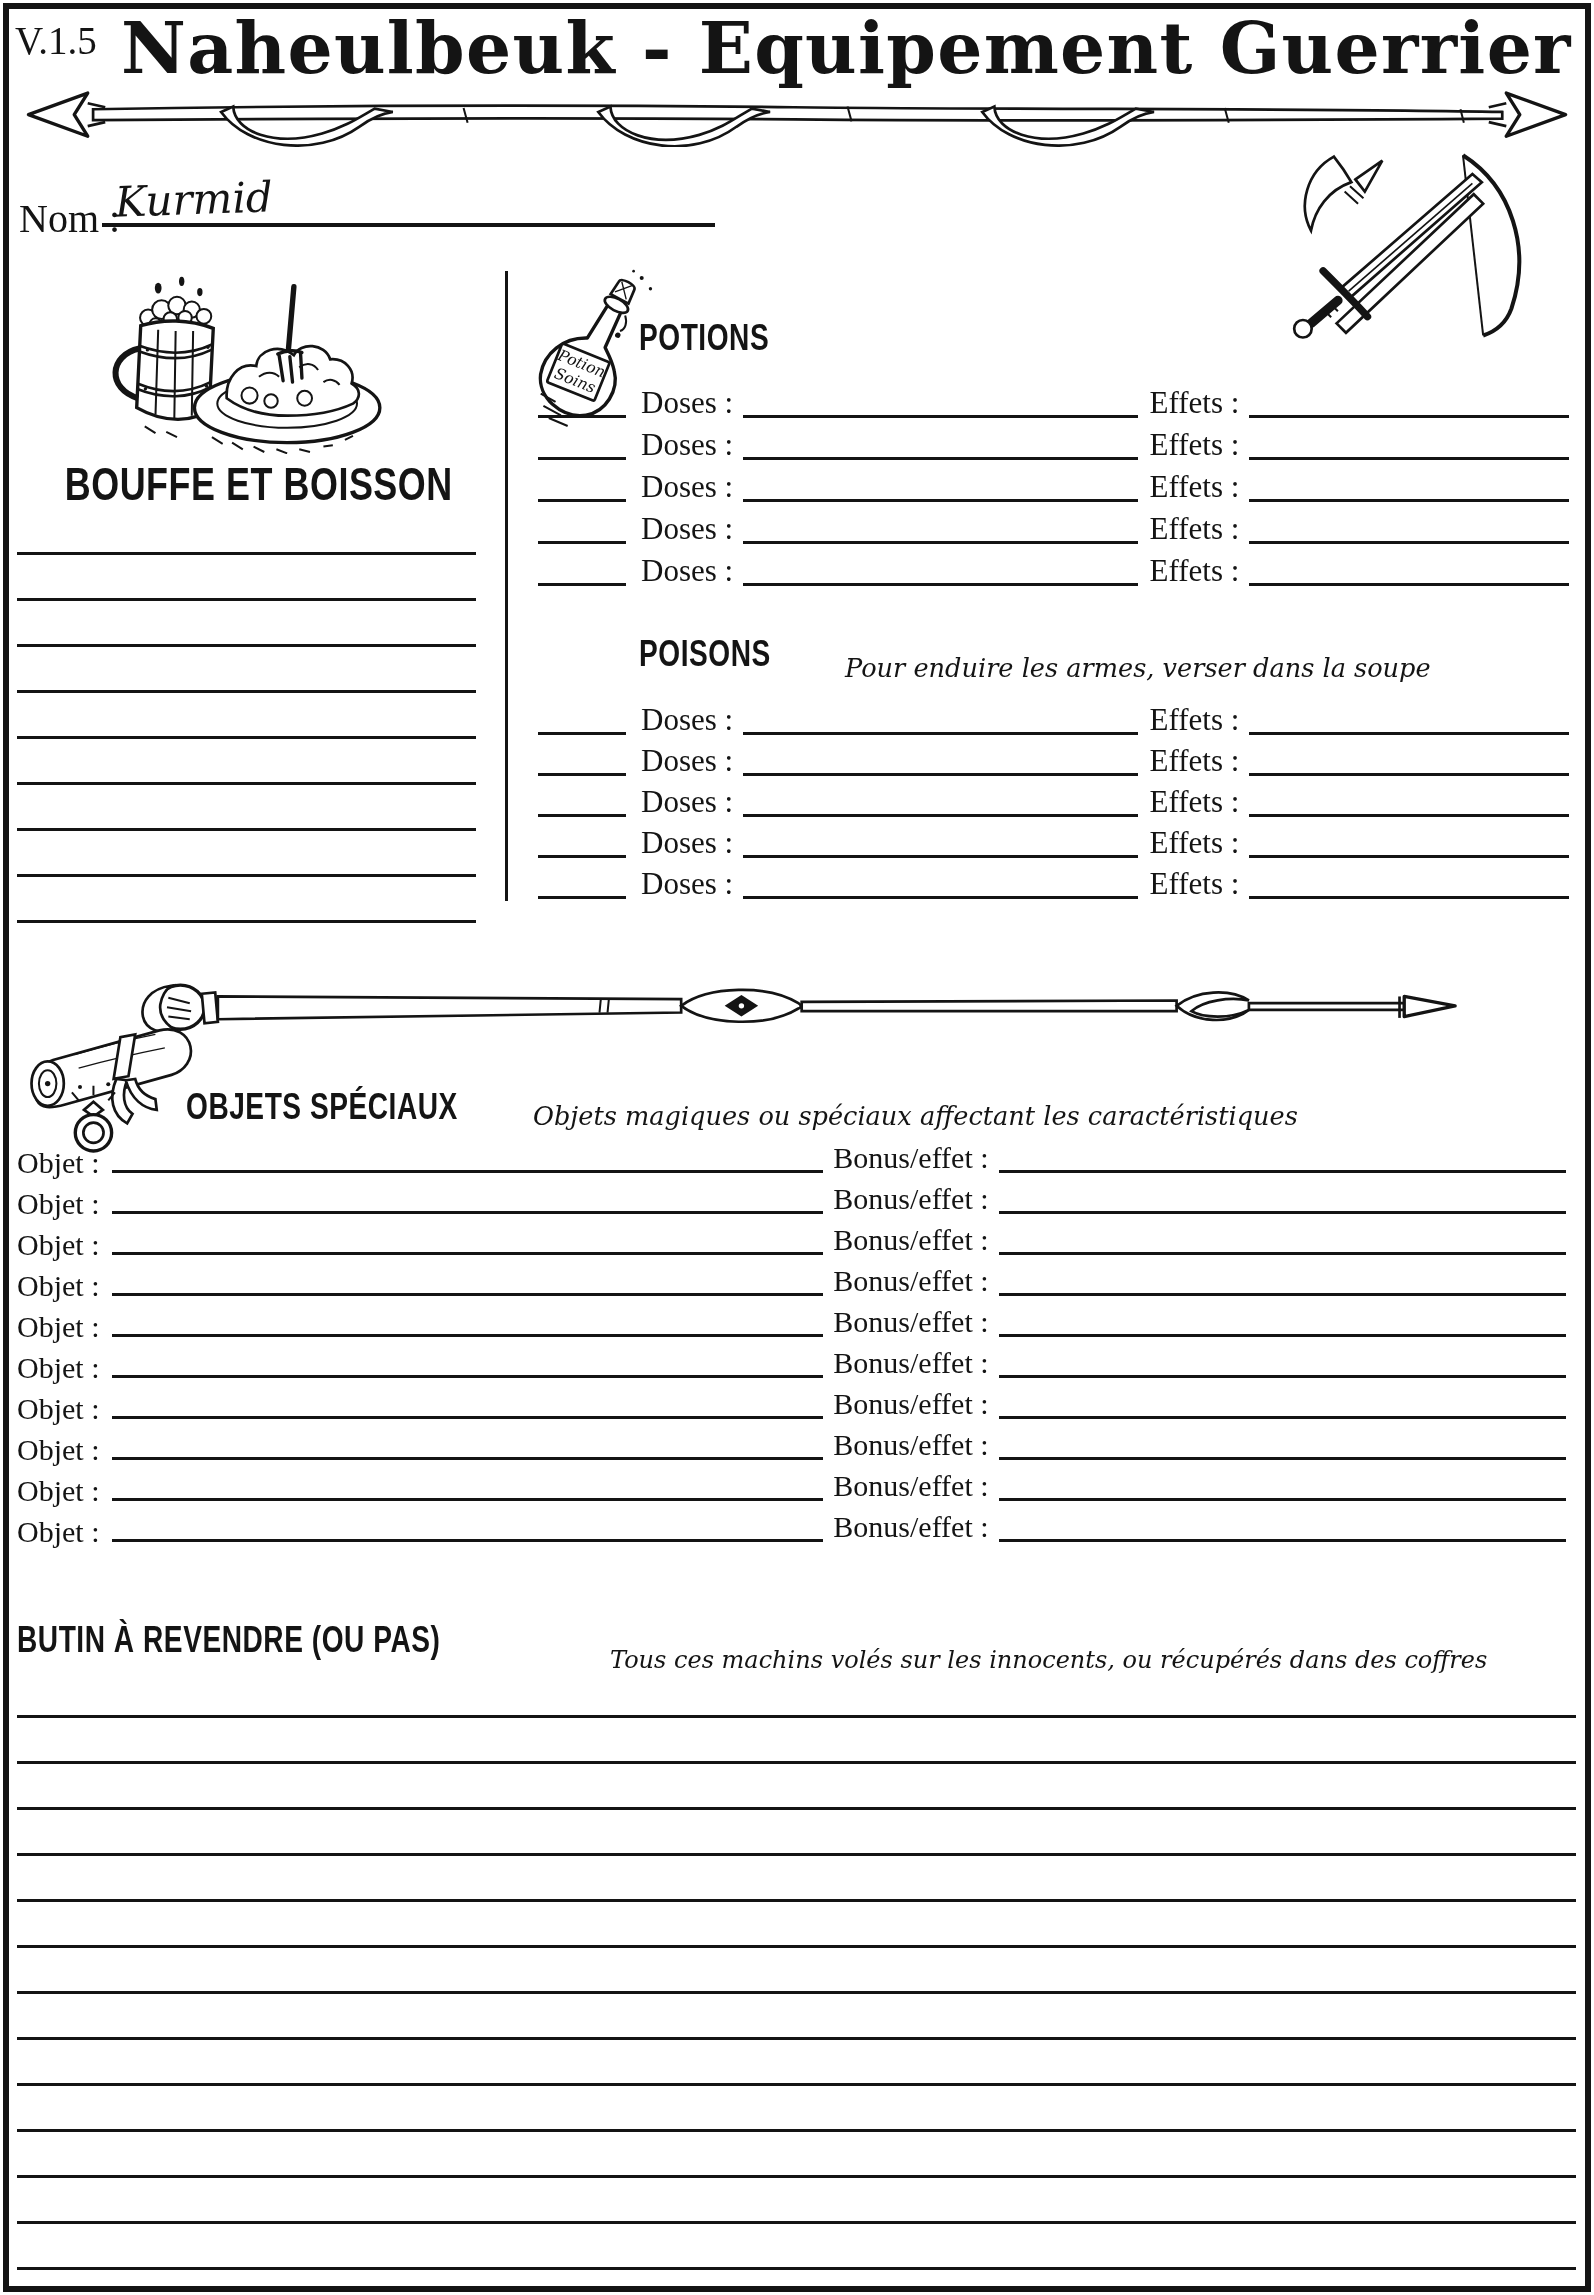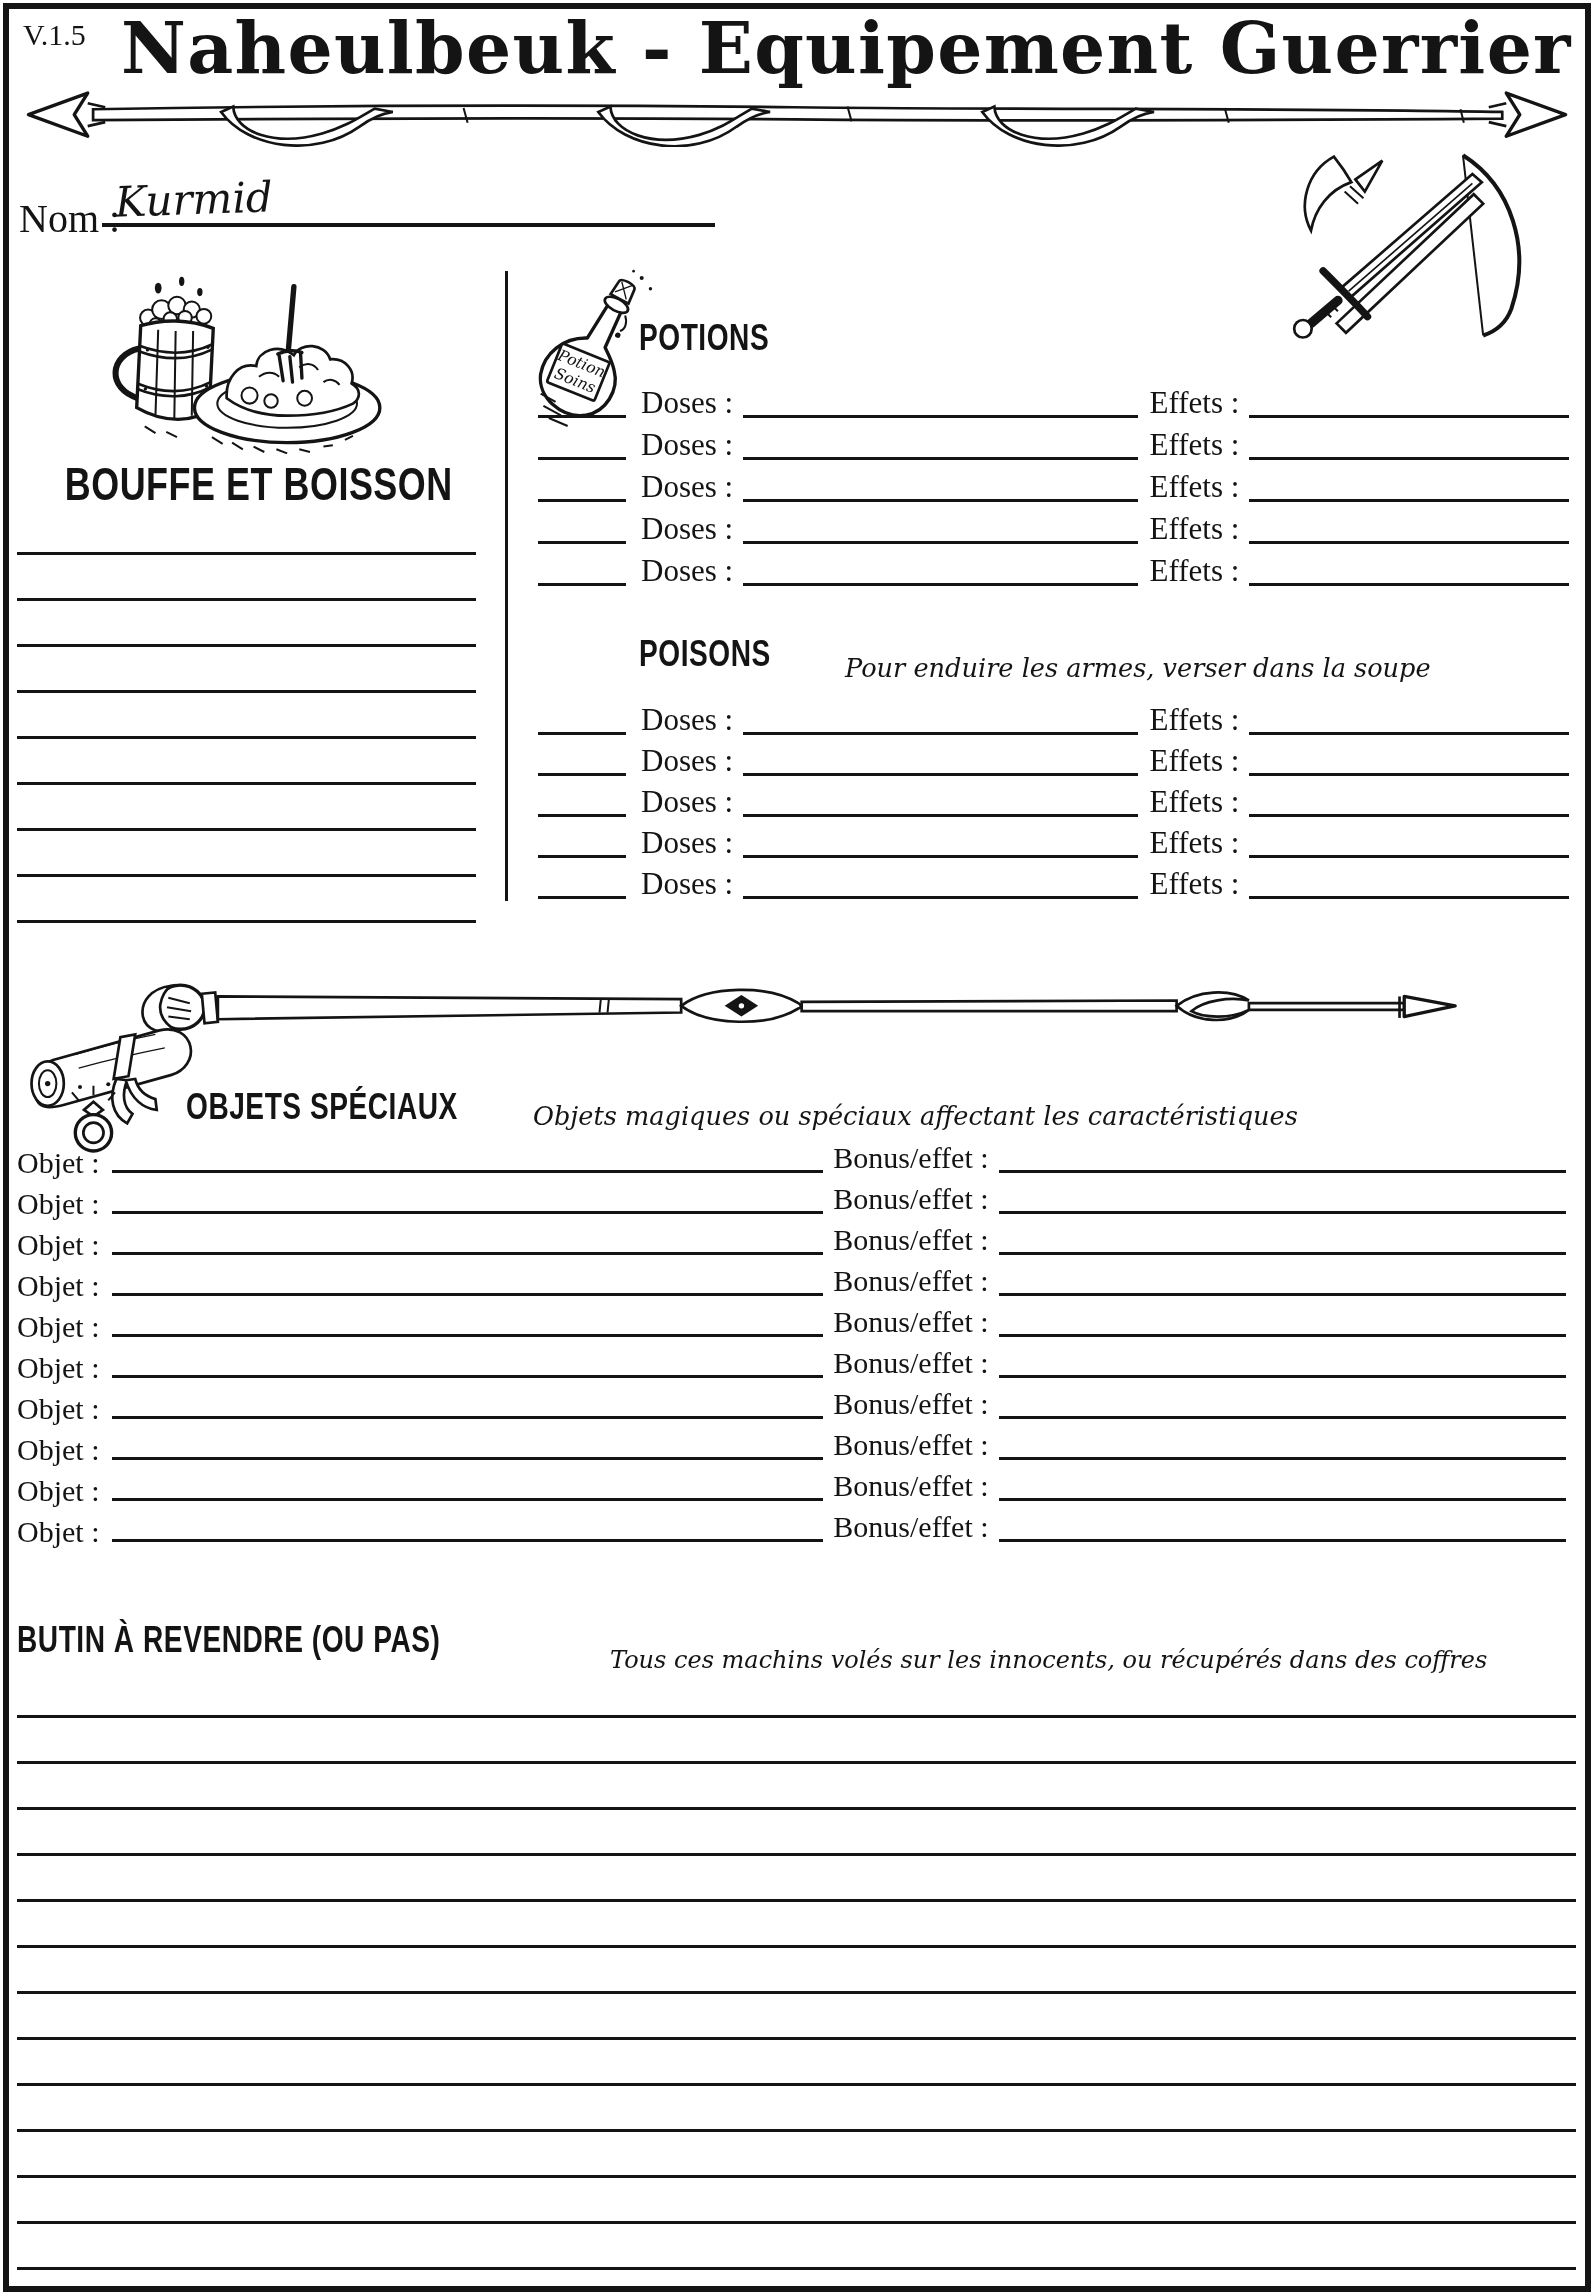--- a/index.html
+++ b/index.html
@@ -14,21 +14,21 @@
   .vline { position:absolute; width:2.7px; background:var(--ink); }
   .head { font-family:"Liberation Sans", sans-serif; font-weight:bold; white-space:nowrap; }
   .head > span { display:inline-block; transform:scaleX(.78); transform-origin:0 50%; letter-spacing:0.7px; }
   .head.centered > span { transform-origin:50% 50%; }
   .sub { font-style:italic; font-family:"DejaVu Serif", serif; white-space:nowrap;text-align:center; }
   .lab { font-family:"Liberation Serif", serif; white-space:nowrap; }
   .title {
     font-family:"DejaVu Serif", serif; font-weight:bold; font-size:71px;
     letter-spacing:1.3px; text-align:center; white-space:nowrap; line-height:1.1;
   }
-  .version { font-size:30px;margin-left:8px; }
+  .version { font-size:39px; }
   .nomlab { font-size:40px; }
   .nomval { font-size:42px; font-style:italic; font-family:"DejaVu Serif", serif; transform:rotate(-2deg); }
   .nomline { height:4px; background:var(--ink); }
   .prow { display:flex; align-items:flex-end; }
   .h64 { height:43px; } .h62 { height:42px; } .h61 { height:41px; }
   .seg { border-bottom:3.4px solid var(--ink); }
   .wl  { border-bottom:3.4px solid var(--ink); }
   .rowlab { line-height:1; margin-bottom:-5.4px; }
   .c1 { width:88px; } .c2 { width:395px; } .c3 { flex:1; }
   .dlab { font-size:31px; margin:0 9.4px 0 15px; }

